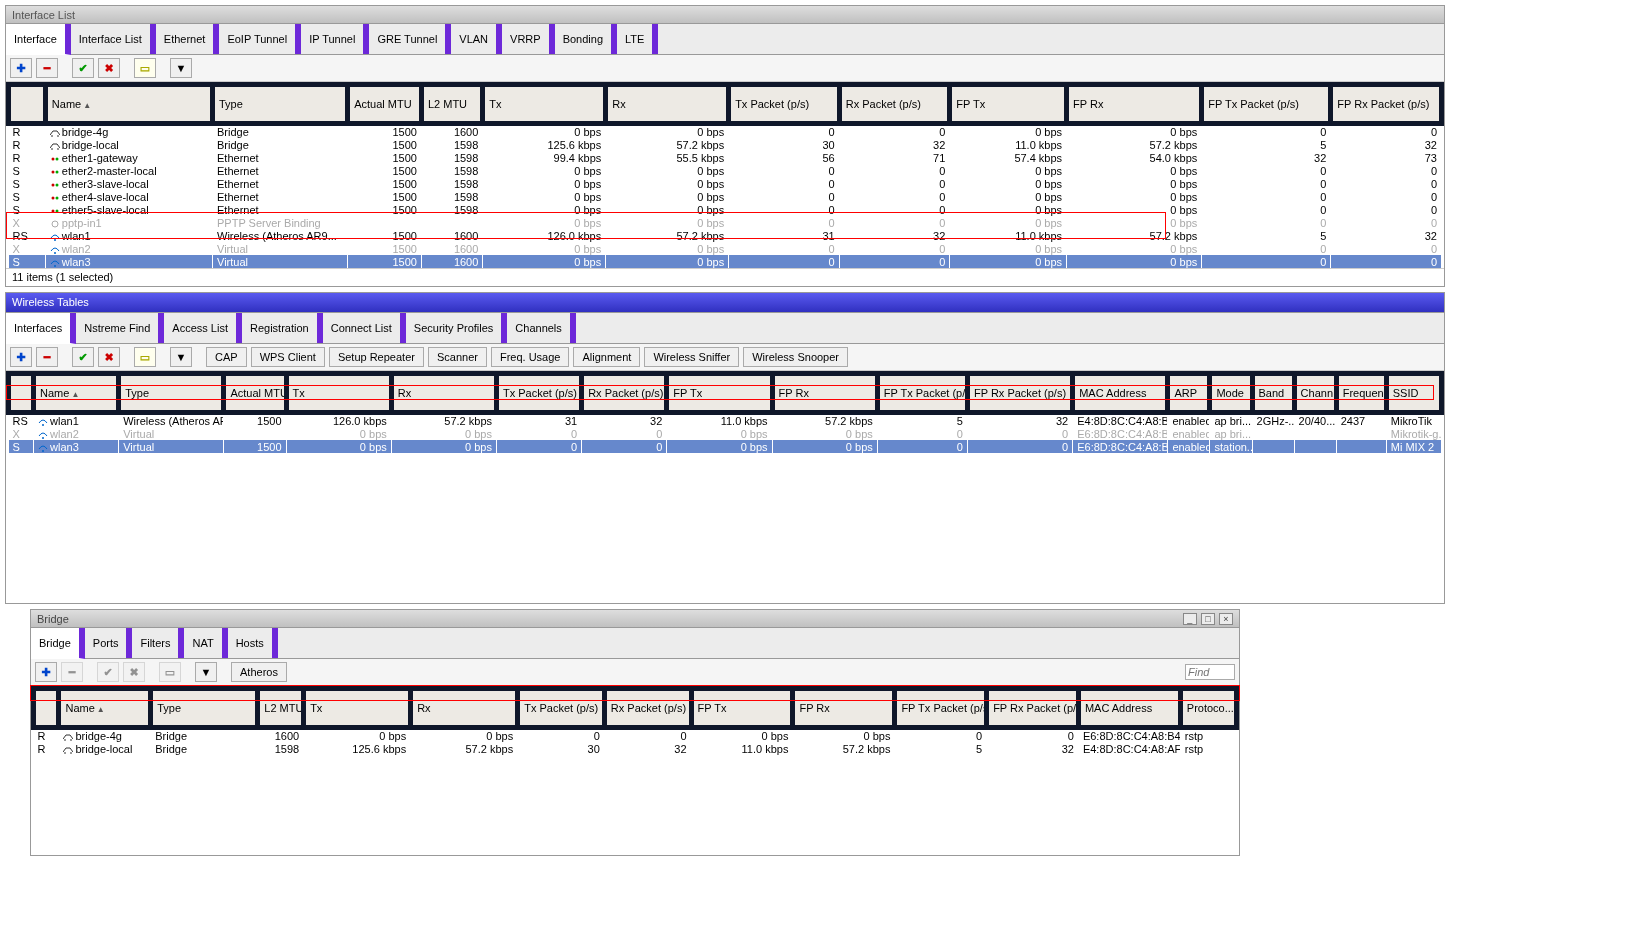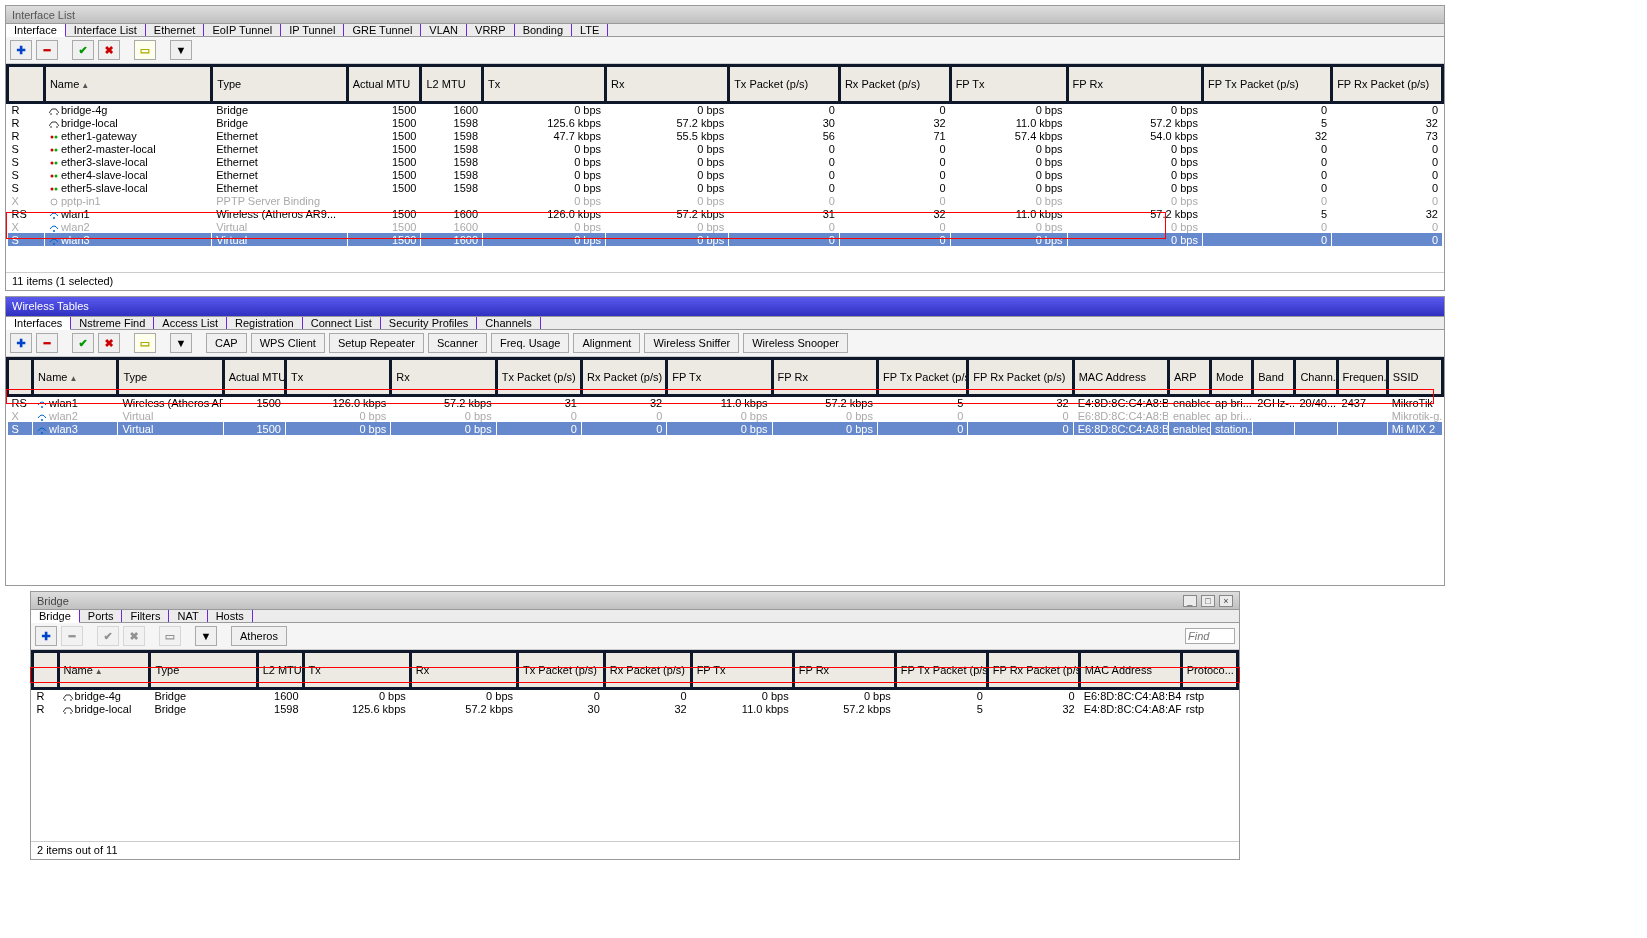--- a/index.html
+++ b/index.html
@@ -3,33 +3,33 @@
 <meta charset="utf-8">
 <style>
   * { box-sizing: border-box; font-family: Arial, sans-serif; font-size: 11px; }
   body { margin:0; padding:0; background:#fff; width:1647px; }
   .win { border:1px solid #999; margin-bottom:12px; }
   .title { background:linear-gradient(#dedede,#c0c0c0); color:#555; padding:2px 6px; border-bottom:1px solid #999; height:18px; line-height:14px; }
   .title-active { background:linear-gradient(#5a5af0,#3030c0); color:#fff; padding:2px 6px; border-bottom:1px solid #999; height:20px; line-height:14px; }
   .title-bridge { background:linear-gradient(#dedede,#c0c0c0); color:#444; padding:2px 6px; border-bottom:1px solid #999; height:18px; display:flex; justify-content:space-between; align-items:center;}
   .title-bridge .wbtns span { display:inline-block; width:14px; height:12px; border:1px solid #888; text-align:center; line-height:10px; margin-left:1px; background:#ececec; font-size:9px; cursor:pointer;}
   .tabs { display:flex; background:#ececec; border-bottom:1px solid #999; }
-  .tab { padding:0 8px; border-right:1px solid #6d28d9; cursor:pointer; background:#ececec;}
+  .tab { padding:9px 8px; border-right:6px solid #6d28d9; cursor:pointer; background:#ececec;}
   .tab.active { background:#fff; border-bottom:1px solid #fff; margin-bottom:-1px;}
   .toolbar { display:flex; align-items:center; padding:3px 4px; border-bottom:1px solid #ccc; gap:4px; background:#f5f5f5;}
   .tbtn { min-width:22px; height:20px; border:1px solid #aaa; background:#f0f0f0; display:inline-flex; align-items:center; justify-content:center; cursor:pointer; font-weight:bold;}
   .tbtn.red { color:#c00; } .tbtn.blue { color:#04c;} .tbtn.green{color:#090;} .tbtn.yellow{color:#aa0; background:#ffe;}
   .abtn { height:20px; padding:0 8px; border:1px solid #aaa; background:#f0f0f0; display:inline-flex; align-items:center; cursor:pointer;}
   table { border-collapse:collapse; width:100%; table-layout:fixed;}
-  th { text-align:left; font-weight:normal; background:#edeae4; border:3px solid #0f172a; padding:11px 4px; overflow:hidden; white-space:nowrap; height:16px;}
+  th { text-align:left; font-weight:normal; background:#edeae4; border:5px solid #0f172a; padding:11px 4px; overflow:hidden; white-space:nowrap; height:16px;}
   td { padding:0 4px; overflow:hidden; white-space:nowrap; height:13px; border-right:1px solid transparent;}
   .num { text-align:right; }
   tr.sel { background:#6688cc !important; color:#fff;}
   tr.disabled td { color:#aaa; }
-  .status { padding:2px 6px; border-top:1px solid #ccc; background:#fff; height:18px;margin-top:26px;}
+  .status { padding:2px 6px; border-top:1px solid #ccc; background:#fff; height:18px;}
   .icon { width:10px; height:10px; display:inline-block; vertical-align:middle; margin-right:2px;}
   .redbox { border:1.5px solid red; position:absolute; pointer-events:none;}
   .winwrap { position:relative; }
   .find { width:50px; height:16px; border:1px solid #aaa; font-style:italic; color:#999; padding:0 2px;}
   .bridge-win { margin-left:30px; width:1210px; }
   .tri { font-size:8px; color:#555; margin-left:2px;}
   .scrollarea { min-height:150px; background:#fff; }
 </style>
 </head>
 <body>
@@ -134,21 +134,21 @@
           </tr>
           <tr class="row">
             <td>R</td>
             <td><svg class="icon" viewBox="0 0 10 10">
                 <circle cx="3" cy="5" r="1.5" fill="#c00"></circle>
                 <circle cx="7" cy="5" r="1.5" fill="#0a0"></circle>
               </svg>ether1-gateway</td>
             <td>Ethernet</td>
     <td class="num">1500</td>
             <td class="num">1598</td>
-    <td class="num">47.7 kbps</td>
+    <td class="num">99.4 kbps</td>
             <td class="num">55.5 kbps</td>
     <td class="num">56</td>
             <td class="num">71</td>
     <td class="num">57.4 kbps</td>
             <td class="num">54.0 kbps</td>
     <td class="num">32</td>
             <td class="num">73</td>
           </tr>
           <tr class="row">
             <td>S</td>
@@ -555,16 +555,15 @@
     <td class="num">11.0 kbps</td>
             <td class="num">57.2 kbps</td>
     <td class="num">5</td>
             <td class="num">32</td>
     <td>E4:8D:8C:C4:A8:AF</td>
             <td>rstp</td>
           </tr>
         </tbody>
   </table>
   <div style="height:100px; background:#fff;"></div>
-  <div class="status">2 items out of 11</div>
 </div>
 <div class="redbox" style="left:30px; top:76px; width:1210px; height:16px;"></div>
 </div>
 
 </body></html>

